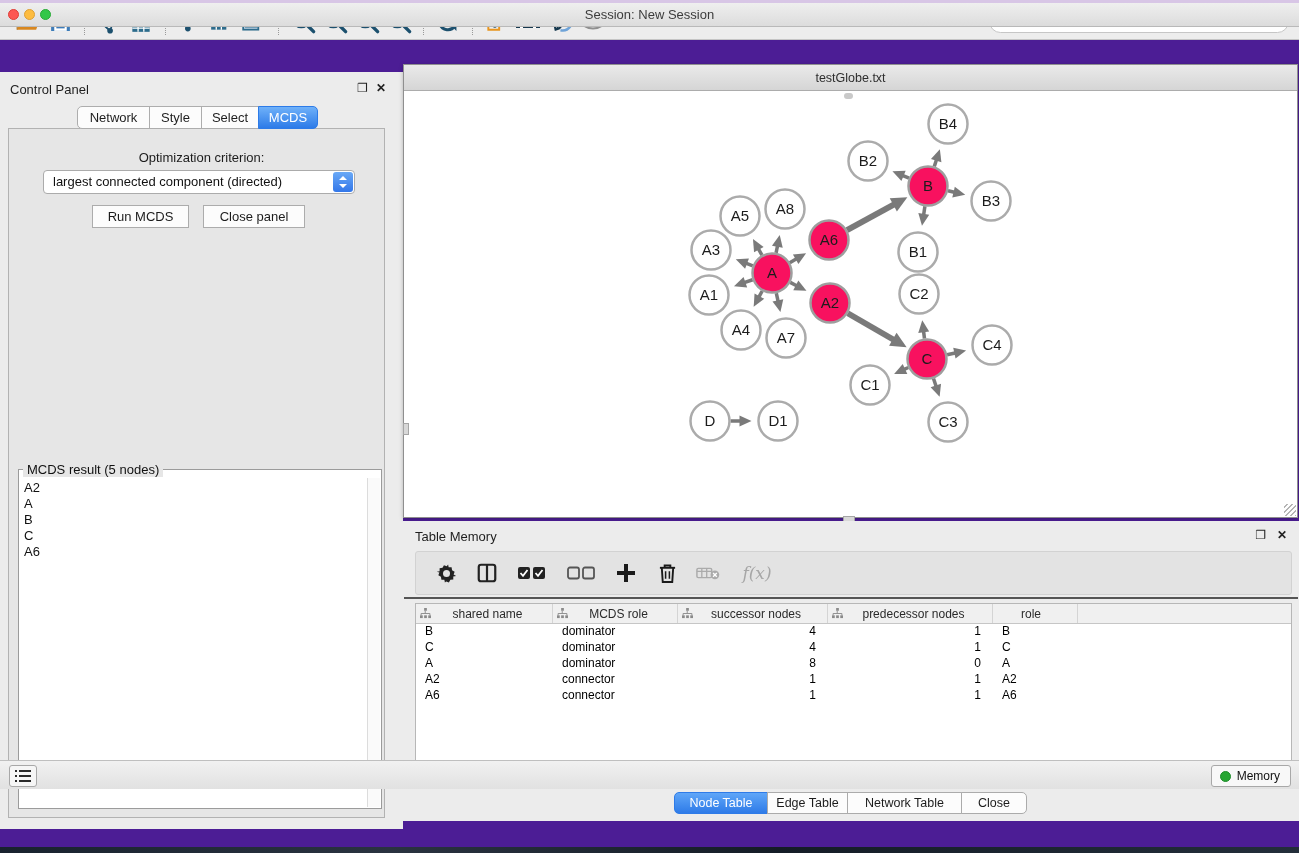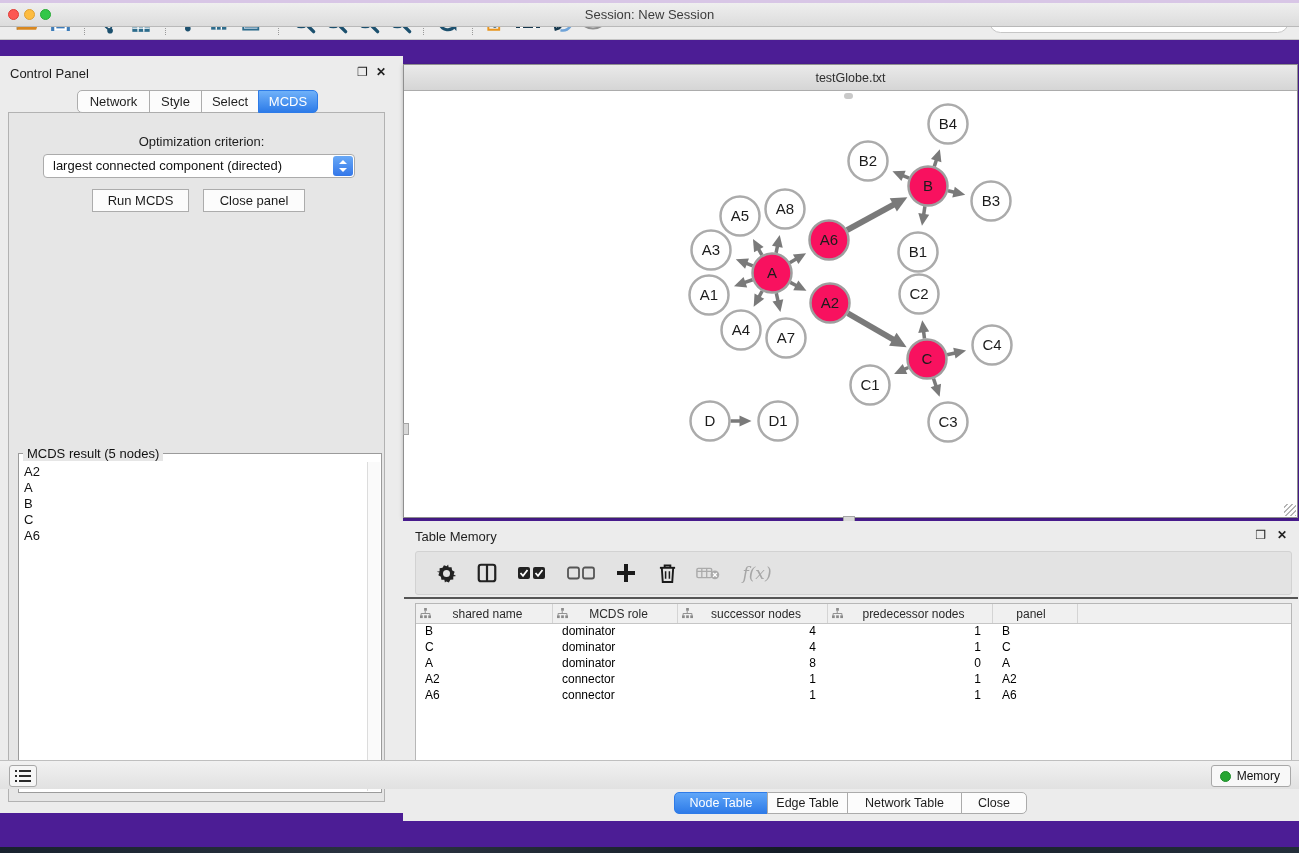--- a/index.html
+++ b/index.html
@@ -19,21 +19,21 @@
   
   #toolbar { left:0; top:24px; width:100%; height:37px; background:#EDEDED;
     border-bottom:1px solid #C5C5C5; display:flex; align-items:center; padding:0 10px 0 12px; }
   .tbtn { width:32px; height:30px; display:flex; align-items:center; justify-content:center; flex:0 0 auto; }
   .tsep { width:1px; height:28px; border-left:1px dotted #9A9A9A; margin:0 8px; flex:0 0 auto; }
   #search-wrap { margin-left:auto; width:300px; height:23px; background:#FFF; border:1px solid #C6C6C6;
     border-radius:12px; display:flex; align-items:center; padding-left:7px; }
   #search-wrap input { border:none; outline:none; font-size:12px; width:260px; background:transparent; }
 
   
-  #control-panel { left:0; top:53px; width:403px; height:757px; background:#ECECEC; }
+  #control-panel { left:0; top:69px; width:403px; height:757px; background:#ECECEC; }
   #cp-title { left:10px; top:10px; font-size:13px; color:#1E1E1E; }
   .mini-ic { font-size:12px; color:#222; top:9px; }
   #cp-box { left:8px; top:56px; width:377px; height:690px; background:#E6E6E6; border:1px solid #B2B2B2; }
   #cp-tabs { left:78px; top:34px; height:23px; display:flex; z-index:3; }
   .ctab { height:23px; line-height:22px; text-align:center; font-size:13px; color:#1E1E1E;
     background:#FCFCFC; border:1px solid #ADADAD; margin-left:-1px; }
   .ctab.first { border-radius:5px 0 0 5px; }
   .ctab.last  { border-radius:0 5px 5px 0; }
   .ctab.active { background:linear-gradient(#6FB1F9,#2D7BE8); color:#FFF; border-color:#2D7BE8; }
   #opt-label { left:0; top:78px; width:403px; text-align:center; font-size:13px; color:#1C1C1C; }
@@ -497,21 +497,21 @@
                 <rect x="4.5" y="0" width="3" height="3"></rect>
                 <rect x="0" y="8" width="3" height="3"></rect>
                 <rect x="4.5" y="8" width="3" height="3"></rect>
                 <rect x="9" y="8" width="3" height="3"></rect>
                 <path d="M5.7 3v3M1.2 8V6h9.6v2" stroke="#8A8A8A" fill="none" stroke-width="1"></path>
               </g>
             </svg>
             <span class="hlabel">predecessor nodes</span>
           </div>
           <div class="hcell" style="width: 85px;">
-            <span class="hlabel">panel</span>
+            <span class="hlabel">role</span>
           </div>
         </div>
       <div id="tp-rows">
           <div class="trow">
             <div class="tcell c-left" style="width: 137px;">B</div>
             <div class="tcell c-left" style="width: 125px;">dominator</div>
             <div class="tcell c-right" style="width: 150px;">4</div>
             <div class="tcell c-right" style="width: 165px;">1</div>
             <div class="tcell c-left" style="width: 85px;">B</div>
           </div>

